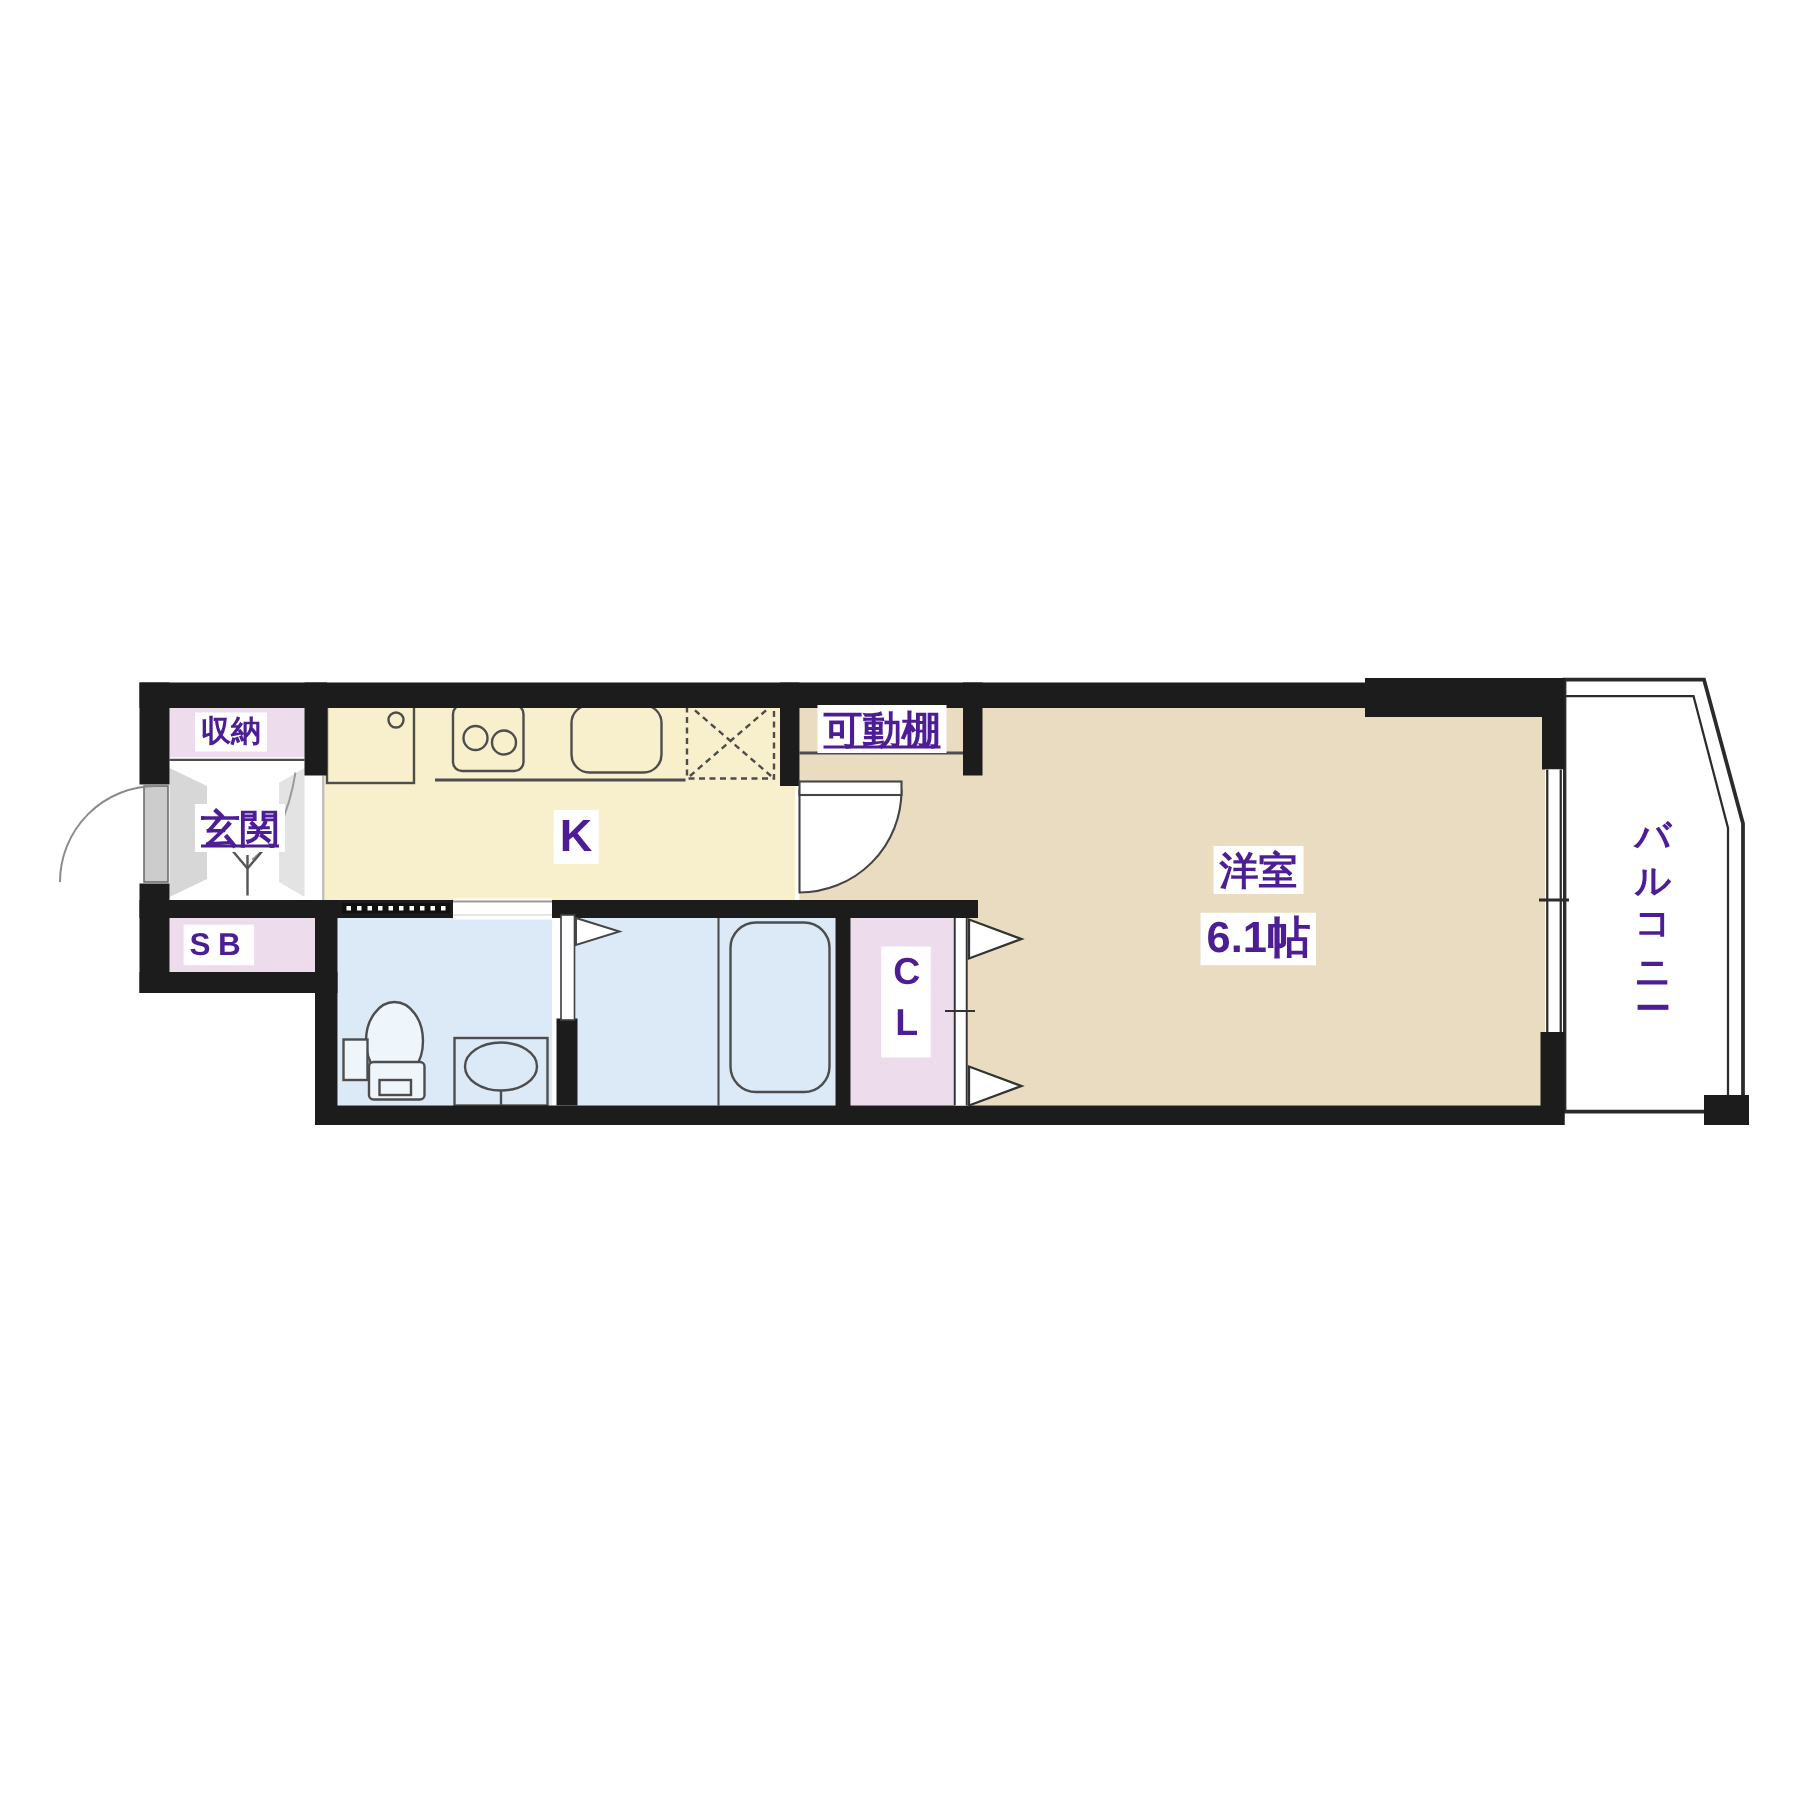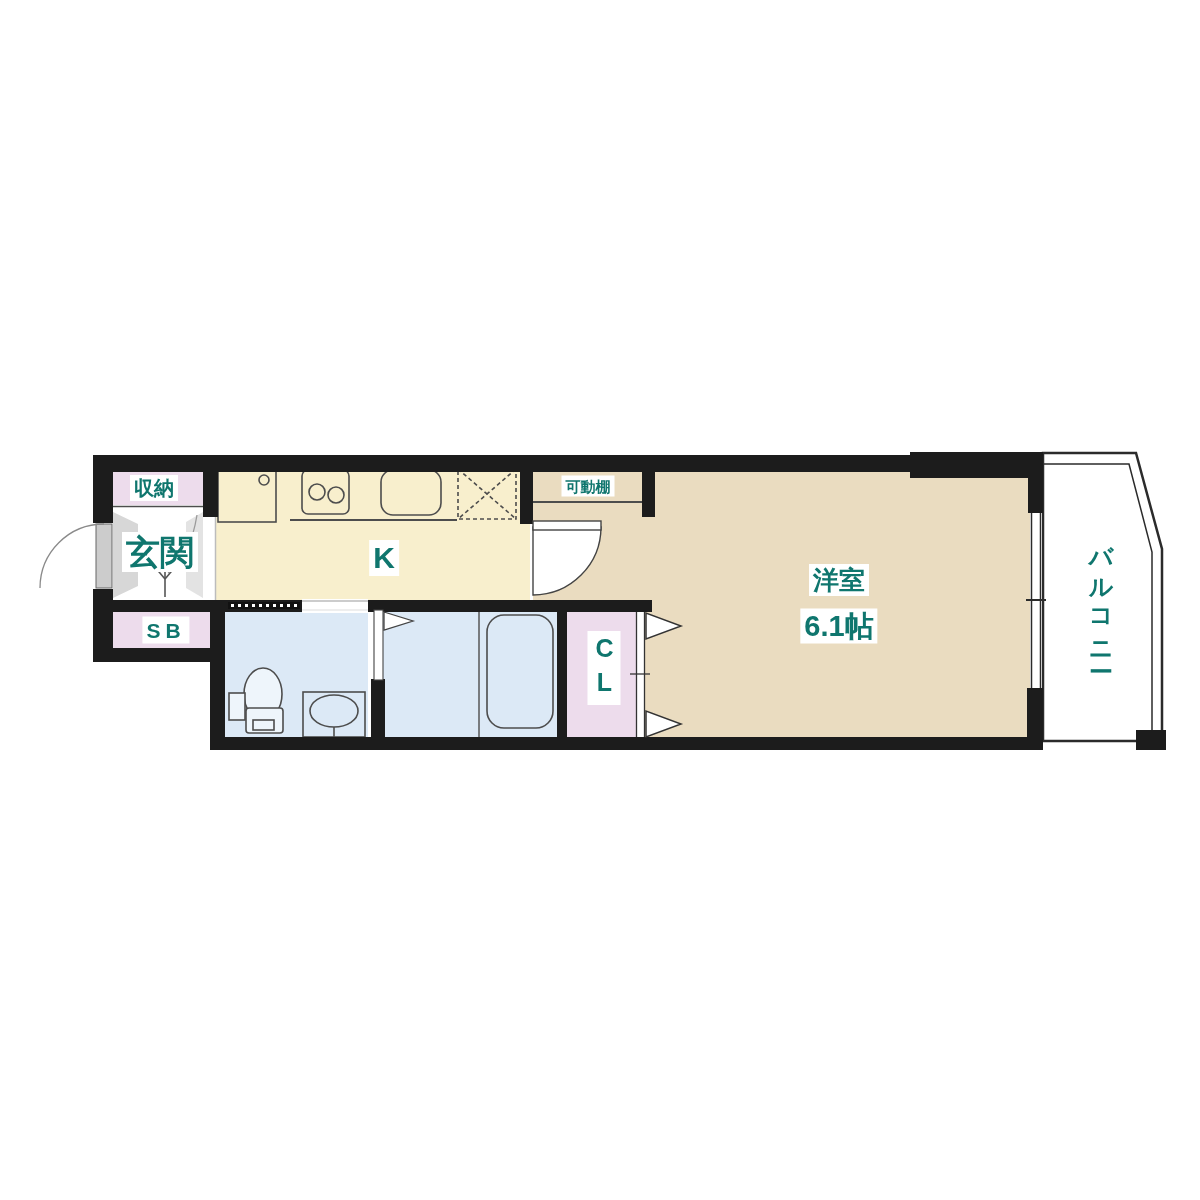--- a/index.html
+++ b/index.html
@@ -3,21 +3,21 @@
 <meta charset="utf-8">
 <style>
   html,body{margin:0;padding:0;background:#ffffff;}
   .stage{
     position:relative;width:1200px;height:1200px;background:#ffffff;overflow:hidden;
     font-family:"Liberation Sans",sans-serif;
   }
   .stage svg{position:absolute;left:0;top:0;}
   .lbl{
     position:absolute;transform:translate(-50%,-50%);
-    background:#ffffff;color:#0f766e;font-weight:700;line-height:1;
+    background:#ffffff;color:#4c1d95;font-weight:700;line-height:1;
     padding:3px 4px;white-space:nowrap;text-align:center;
   }
   .lbl.nobg{background:transparent;}
   .v-upright{writing-mode:vertical-rl;text-orientation:upright;}
   .v-mixed{writing-mode:vertical-rl;}
   
   .wall{fill:var(--wall,#1c1c1c);}
   .room-lav{fill:var(--lavender,#eddcec);}
   .room-cream{fill:var(--cream,#f8efcd);}
   .room-tan{fill:var(--tan,#eadcc0);}
@@ -140,22 +140,22 @@
     <polygon points="646,711 646,737 681,724" fill="#ffffff" stroke="#333333" stroke-width="1.5"></polygon>
 
     <rect x="1030" y="513" width="12" height="175" fill="#ffffff"></rect>
     <line x1="1031.5" y1="513" x2="1031.5" y2="688" stroke="#2b2b2b" stroke-width="1.5"></line>
     <line x1="1040.5" y1="513" x2="1040.5" y2="688" stroke="#2b2b2b" stroke-width="1.5"></line>
     <line x1="1026" y1="600" x2="1046" y2="600" stroke="#2b2b2b" stroke-width="2"></line>
   </g>
 </svg>
 
 <div class="lbl" style="left:154px;top:488px;font-size:20px;">収納</div>
-<div class="lbl" style="left:160px;top:552px;font-size:34px;">玄関</div>
-<div class="lbl" style="left:166px;top:630px;font-size:21px;letter-spacing:5px;">SB</div>
+<div class="lbl" style="left:160px;top:552px;font-size:26px;text-decoration:underline;">玄関</div>
+<div class="lbl" style="left:146px;top:630px;font-size:21px;letter-spacing:5px;">SB</div>
 <div class="lbl" style="left:384px;top:558px;font-size:30px;">K</div>
-<div class="lbl" style="left:588px;top:486px;font-size:15px;">可動棚</div>
+<div class="lbl" style="left:588px;top:486px;font-size:26px;text-decoration:underline;">可動棚</div>
 <div class="lbl" style="left:839px;top:580px;font-size:26px;">洋室</div>
 <div class="lbl" style="left:839px;top:626px;font-size:29px;">6.1帖</div>
 <div class="lbl v-upright" style="left:604px;top:668px;font-size:25px;letter-spacing:6px;">CL</div>
 <div class="lbl v-mixed nobg" style="left:1101px;top:597px;font-size:24px;letter-spacing:5px;">バルコニー</div>
 
 </div>
 
 </body></html>

